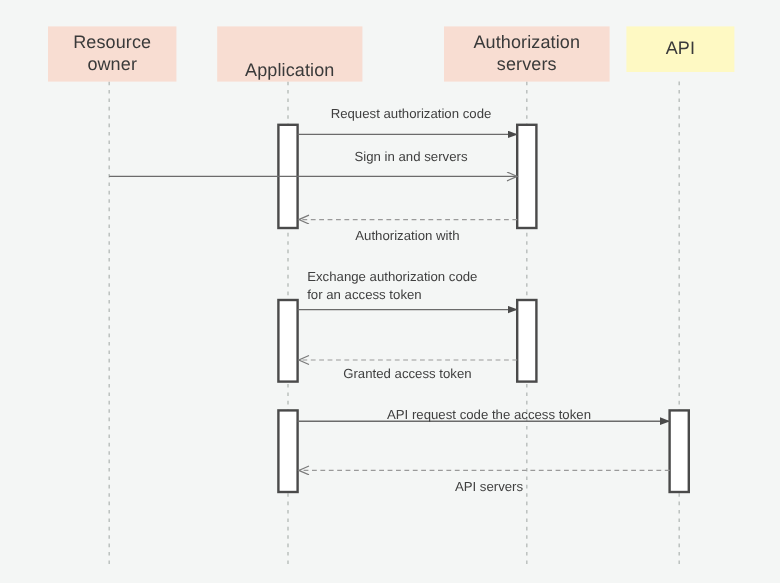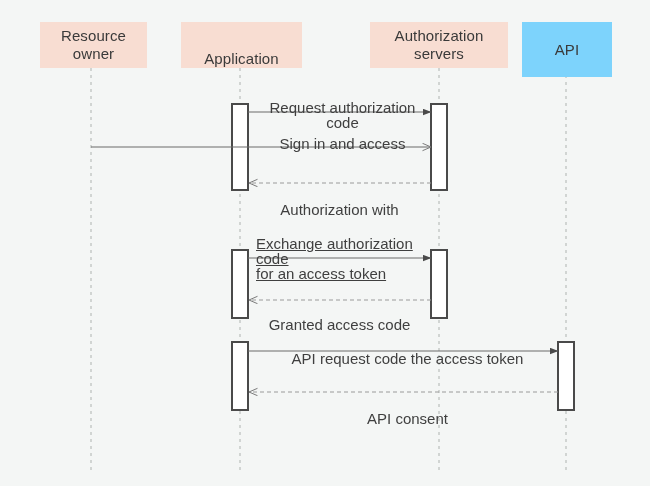--- a/index.html
+++ b/index.html
@@ -18,24 +18,23 @@
     color:#3a3a3a;
     display:flex;align-items:center;justify-content:center;
     text-align:center;
     font-size:15px;
     line-height:18px;
     letter-spacing:0.1px;
   }
   .msg-label{
     position:absolute;
     color:#3f3f3f;
-    font-size:15px;
+    font-size:11px;
     line-height:15px;
     white-space:pre-line;
-    margin-top:12px;
   }
   .msg-label.center{text-align:center;}
   .msg-label.left{text-align:left;}
 </style>
 </head>
 <body>
 
 <div id="diagram">
 
   <svg id="canvas" xmlns="http://www.w3.org/2000/svg">
@@ -80,28 +79,28 @@
         <span style="white-space: pre-line;">Resource
 owner</span>
       </div>
       <div class="actor-box" style="left: 181px; top: 22px; width: 121px; height: 46px; background: rgb(248, 221, 210); align-items: flex-end;">
         <span style="white-space: pre-line;">Application</span>
       </div>
       <div class="actor-box" style="left: 370px; top: 22px; width: 138px; height: 46px; background: rgb(248, 221, 210);">
         <span style="white-space: pre-line;">Authorization
 servers</span>
       </div>
-      <div class="actor-box" style="left: 522px; top: 22px; width: 90px; height: 55px; background: #7dd3fc;">
+      <div class="actor-box" style="left: 522px; top: 22px; width: 90px; height: 38px; background: #fef9c3;">
         <span style="white-space: pre-line;">API</span>
       </div>
     </div>
   <div id="message-labels">
       <div class="msg-label center" style="left: 255px; top: 88px; width: 175px; color: rgb(63, 63, 63);">Request authorization code</div>
-      <div class="msg-label center" style="left: 255px; top: 124px; width: 175px; color: rgb(63, 63, 63);">Sign in and access</div>
+      <div class="msg-label center" style="left: 255px; top: 124px; width: 175px; color: rgb(63, 63, 63);">Sign in and servers</div>
       <div class="msg-label center" style="left: 252px; top: 190px; width: 175px; color: rgb(63, 63, 63);">Authorization with</div>
-      <div class="msg-label left" style="left: 256px; top: 224px; width: 190px; color: rgb(63, 63, 63); text-decoration: underline;">Exchange authorization code
+      <div class="msg-label left" style="left: 256px; top: 224px; width: 190px; color: rgb(63, 63, 63);">Exchange authorization code
 for an access token</div>
-      <div class="msg-label center" style="left: 252px; top: 305px; width: 175px; color: rgb(63, 63, 63);">Granted access code</div>
+      <div class="msg-label center" style="left: 252px; top: 305px; width: 175px; color: rgb(63, 63, 63);">Granted access token</div>
       <div class="msg-label center" style="left: 285px; top: 339px; width: 245px; color: rgb(63, 63, 63);">API request code the access token</div>
-      <div class="msg-label center" style="left: 285px; top: 399px; width: 245px; color: rgb(63, 63, 63);">API consent</div>
+      <div class="msg-label center" style="left: 285px; top: 399px; width: 245px; color: rgb(63, 63, 63);">API servers</div>
     </div>
 
 </div>
 
 </body></html>

